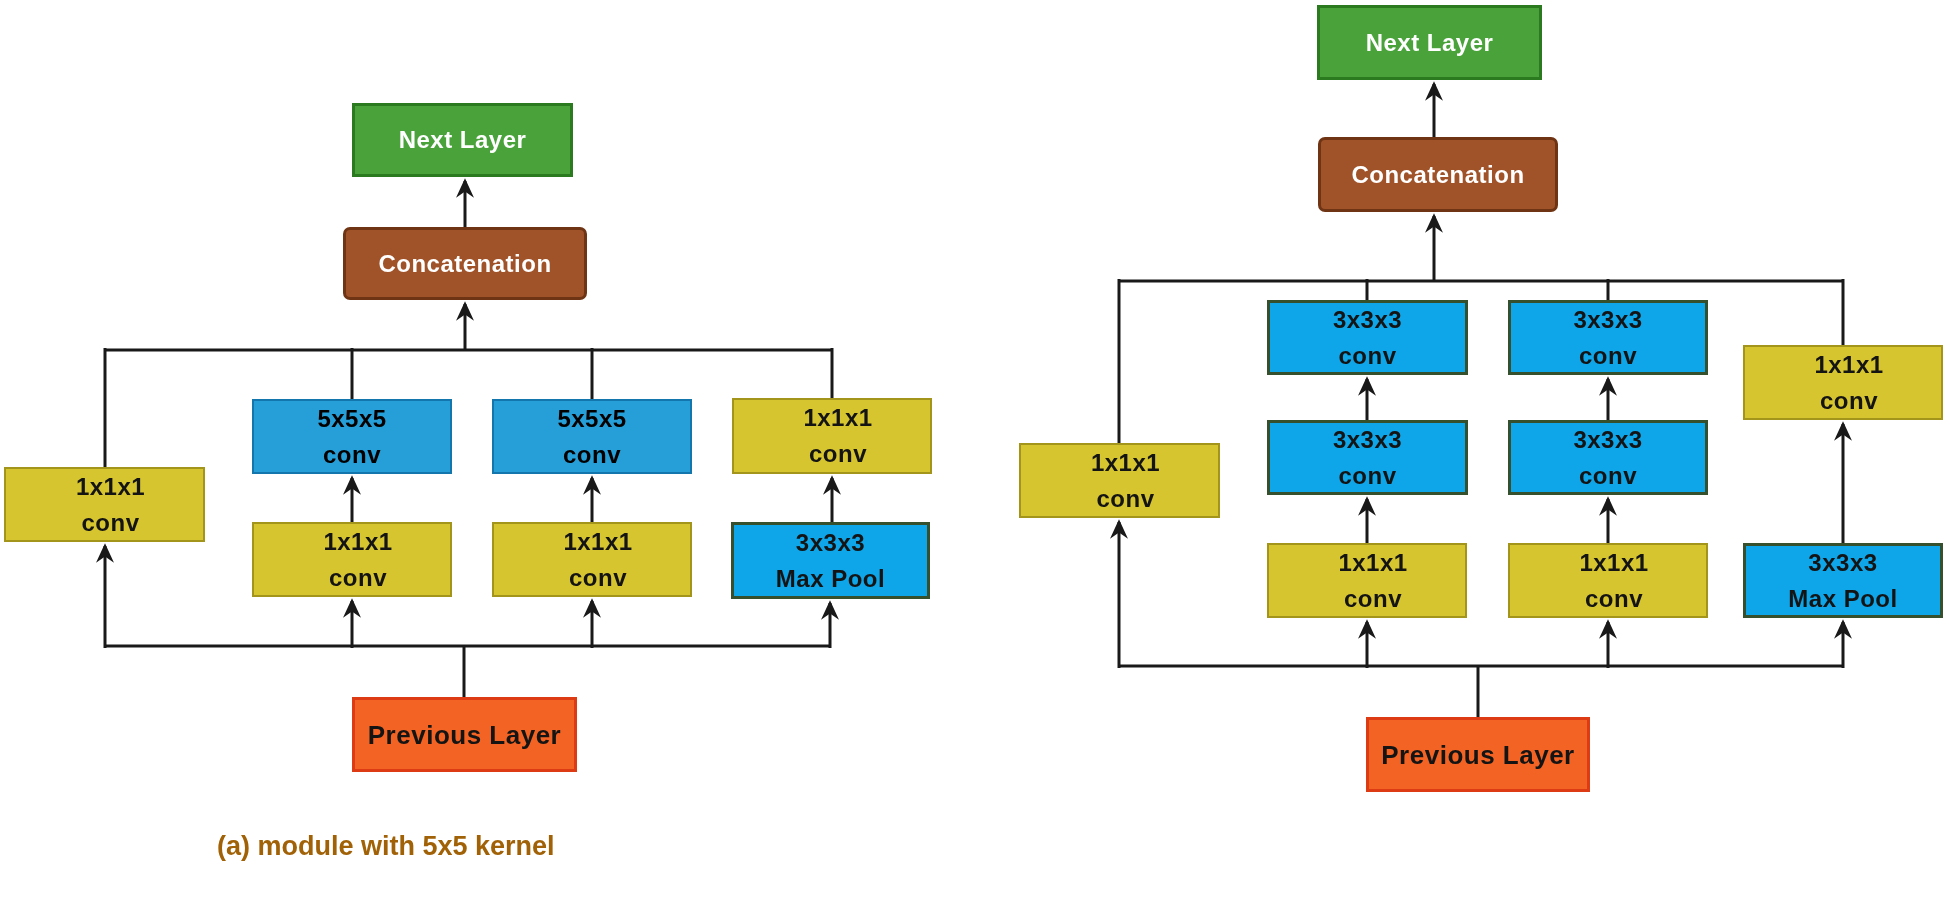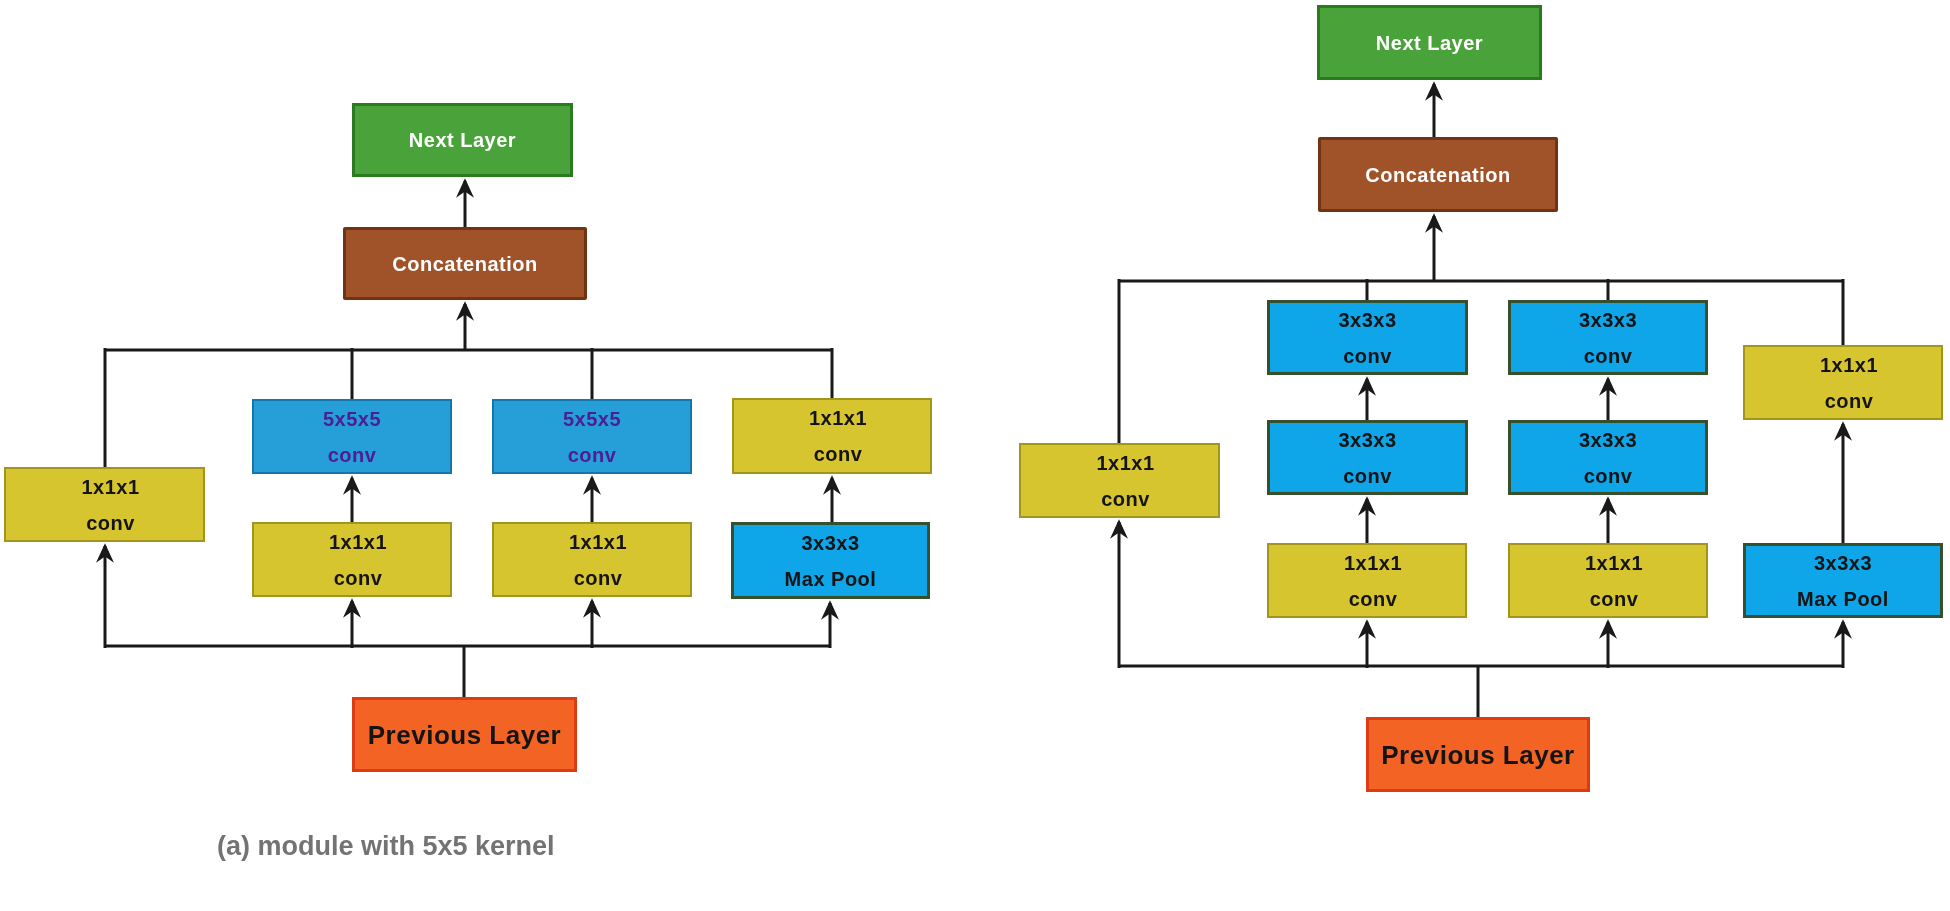--- a/index.html
+++ b/index.html
@@ -4,32 +4,32 @@
 <style>
   html,body{margin:0;padding:0;background:#ffffff;}
   #canvas{
     position:relative;width:1950px;height:911px;background:#ffffff;overflow:hidden;
     font-family:"Liberation Sans","DejaVu Sans",sans-serif;
   }
   svg.wires{position:absolute;left:0;top:0;width:1950px;height:911px;z-index:1;}
   .node{
     position:absolute;z-index:2;box-sizing:border-box;
     display:flex;align-items:center;justify-content:center;text-align:center;
-    font-weight:bold;font-size:20px;line-height:36px;white-space:pre-line;
+    font-weight:bold;font-size:24px;line-height:36px;white-space:pre-line;
     letter-spacing:0.5px;
   }
   .green {background:#4aa23b;border:3px solid #2c7a1f;color:#ffffff;}
-  .brown {background:#a05228;border:3px solid #6f3413;color:#ffffff;border-radius:2px;}
-  .blue  {background:#269fd8;border:2px solid #1377ae;color:#4c1d95;}
+  .brown {background:#a05228;border:3px solid #6f3413;color:#ffffff;border-radius:7px;}
+  .blue  {background:#269fd8;border:2px solid #1377ae;color:#000000;}
   .yellow{background:#d7c52f;border:2px solid #a3951c;color:#141414;padding-left:12px;}
   .sage  {background:#0ea5e9;border:3px solid #364f2c;color:#141414;}
   .orange{background:#f36424;border:3px solid #dd3b14;color:#141414;font-size:26px;}
   .caption{
     position:absolute;z-index:2;font-weight:bold;font-size:27px;line-height:37px;
-    color:#737373;white-space:pre-line;
+    color:#a16207;white-space:pre-line;
   }
   line{stroke:#191919;stroke-width:3;}
 </style>
 </head>
 <body>
 
 <div id="canvas">
 
   <svg class="wires" xmlns="http://www.w3.org/2000/svg">
     <defs>

